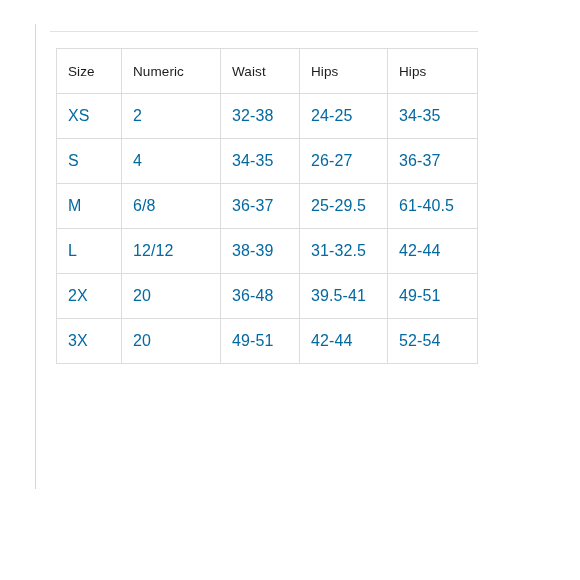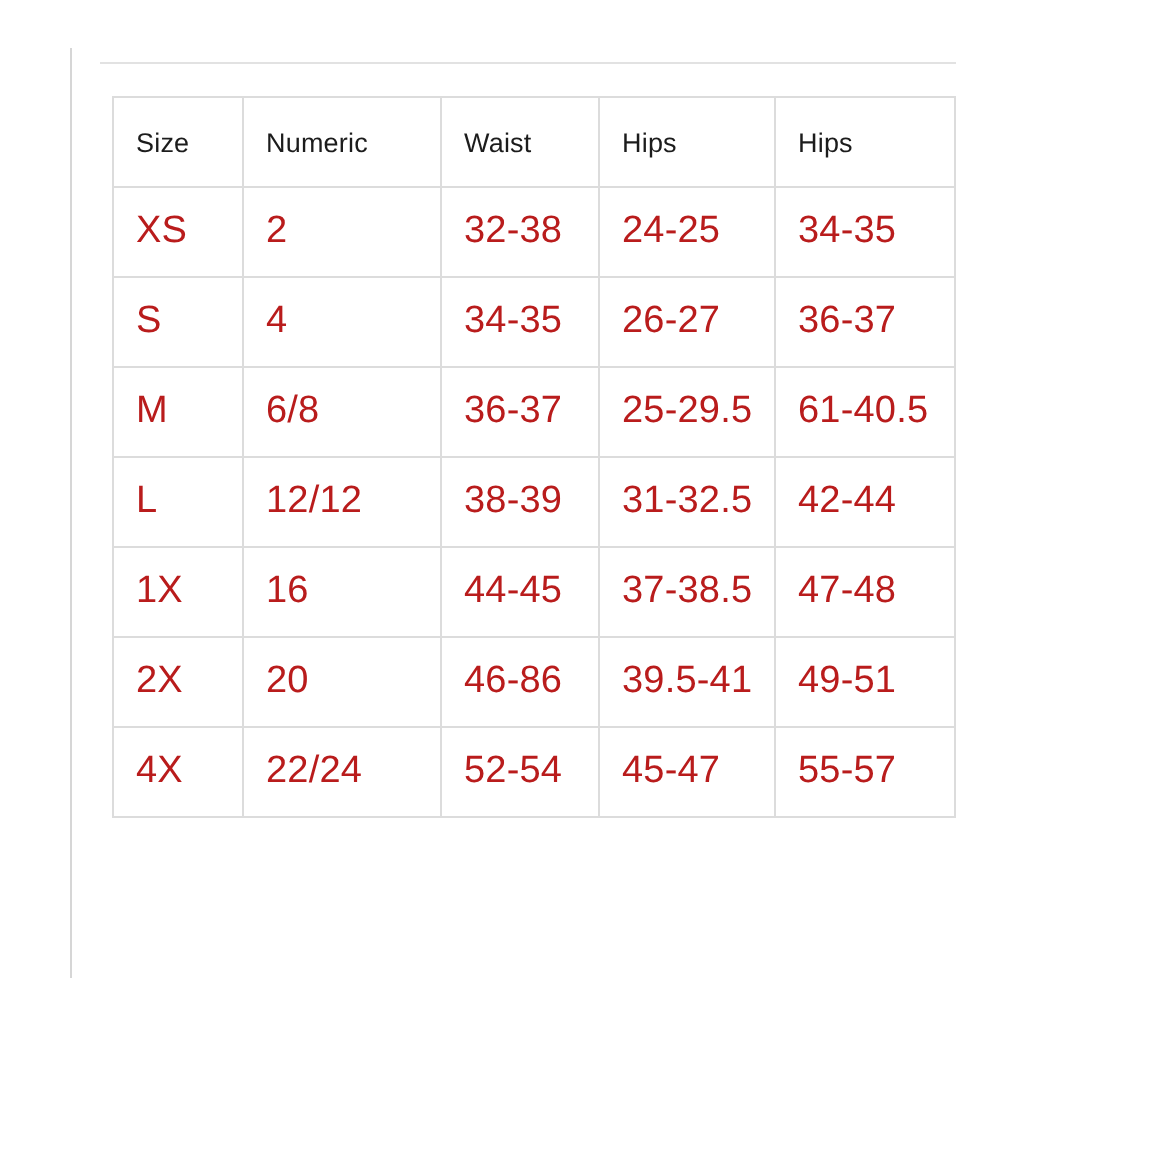--- a/index.html
+++ b/index.html
@@ -69,23 +69,23 @@
   }
 
   table.size-chart th {
     color: #1c1c1c;
     font-weight: 400;
     font-size: 13.5px;
     letter-spacing: 0.1px;
   }
 
   table.size-chart td {
-    color: #b91c1c;
+    color: #0369a1;
     font-weight: 400;
-    font-size: 19px;
+    font-size: 16px;
     letter-spacing: 0.1px;
   }
 
   
   col.c-size    { width: 65px; }
   col.c-numeric { width: 99px; }
   col.c-bust    { width: 79px; }
   col.c-waist   { width: 88px; }
   col.c-hips    { width: 90px; }
 </style>
@@ -138,37 +138,30 @@
           <td>61-40.5</td>
         </tr>
         <tr>
           <td>L</td>
           <td>12/12</td>
           <td>38-39</td>
           <td>31-32.5</td>
           <td>42-44</td>
         </tr>
         <tr>
-          <td>1X</td>
-          <td>16</td>
-          <td>44-45</td>
-          <td>37-38.5</td>
-          <td>47-48</td>
-        </tr>
-        <tr>
           <td>2X</td>
           <td>20</td>
-          <td>46-86</td>
+          <td>36-48</td>
           <td>39.5-41</td>
           <td>49-51</td>
         </tr>
         <tr>
-          <td>4X</td>
-          <td>22/24</td>
+          <td>3X</td>
+          <td>20</td>
+          <td>49-51</td>
+          <td>42-44</td>
           <td>52-54</td>
-          <td>45-47</td>
-          <td>55-57</td>
         </tr>
       </tbody>
     </table>
   </div>
 
 </div>
 
 </body></html>

